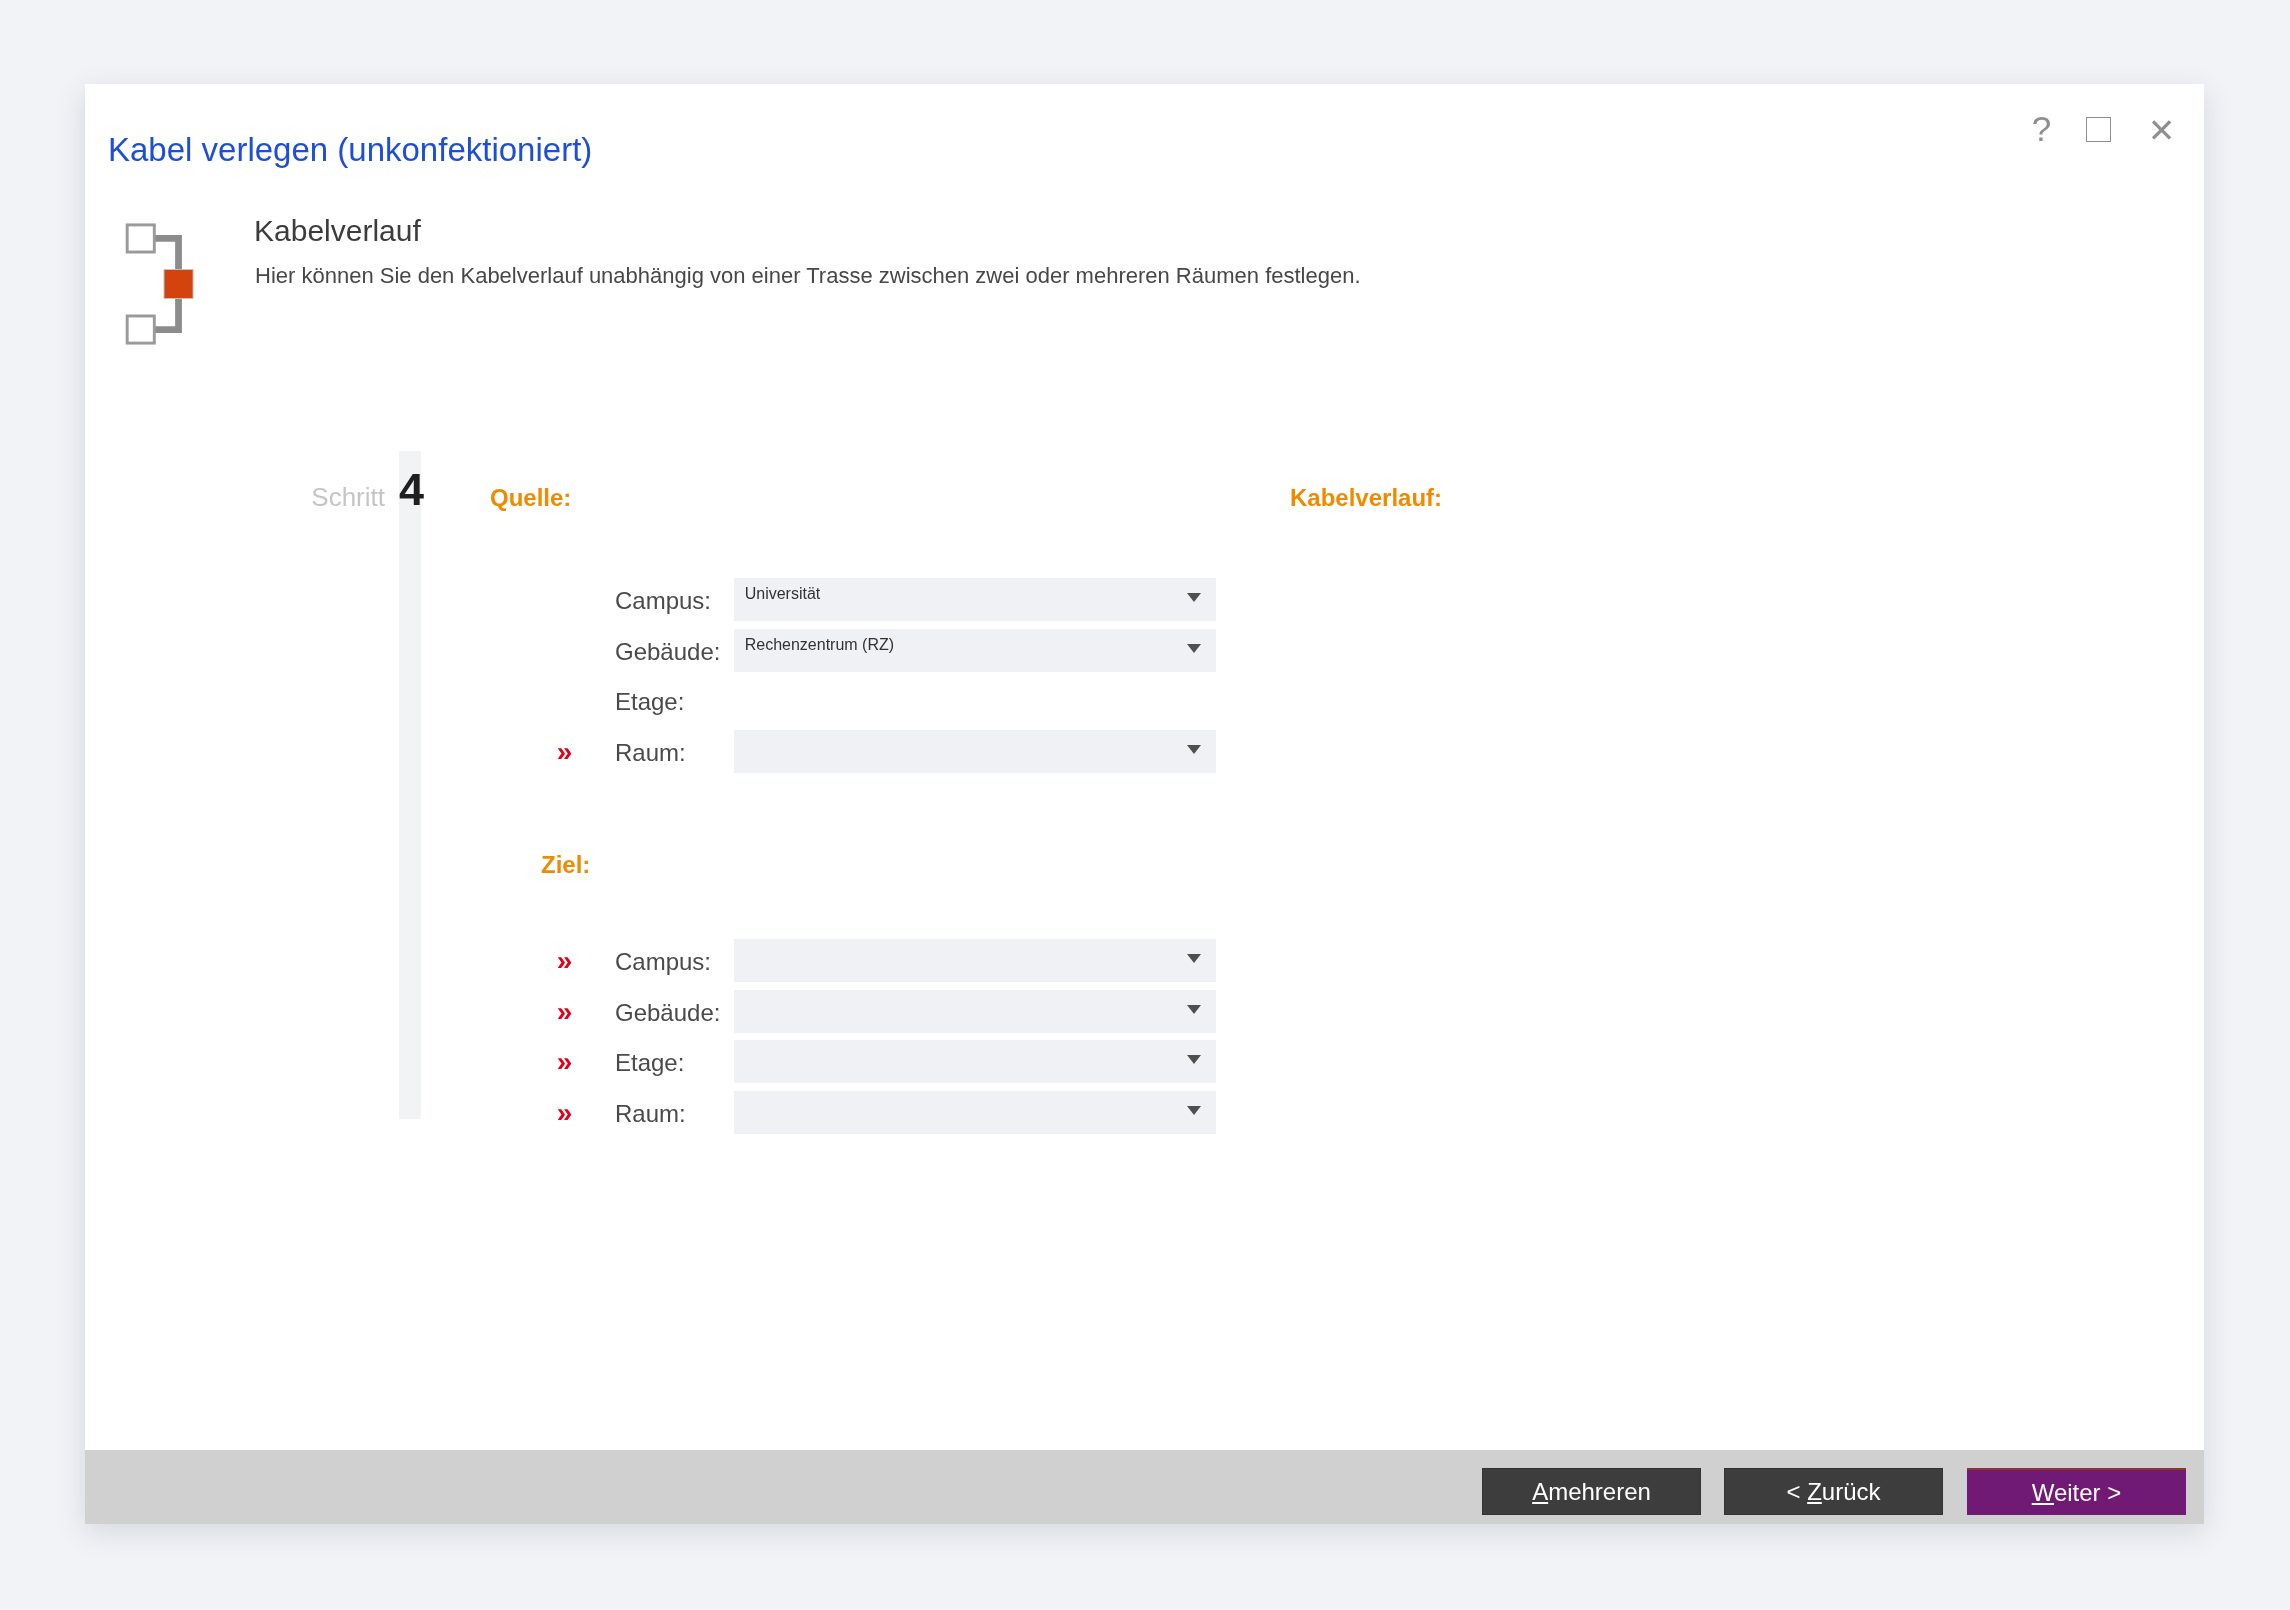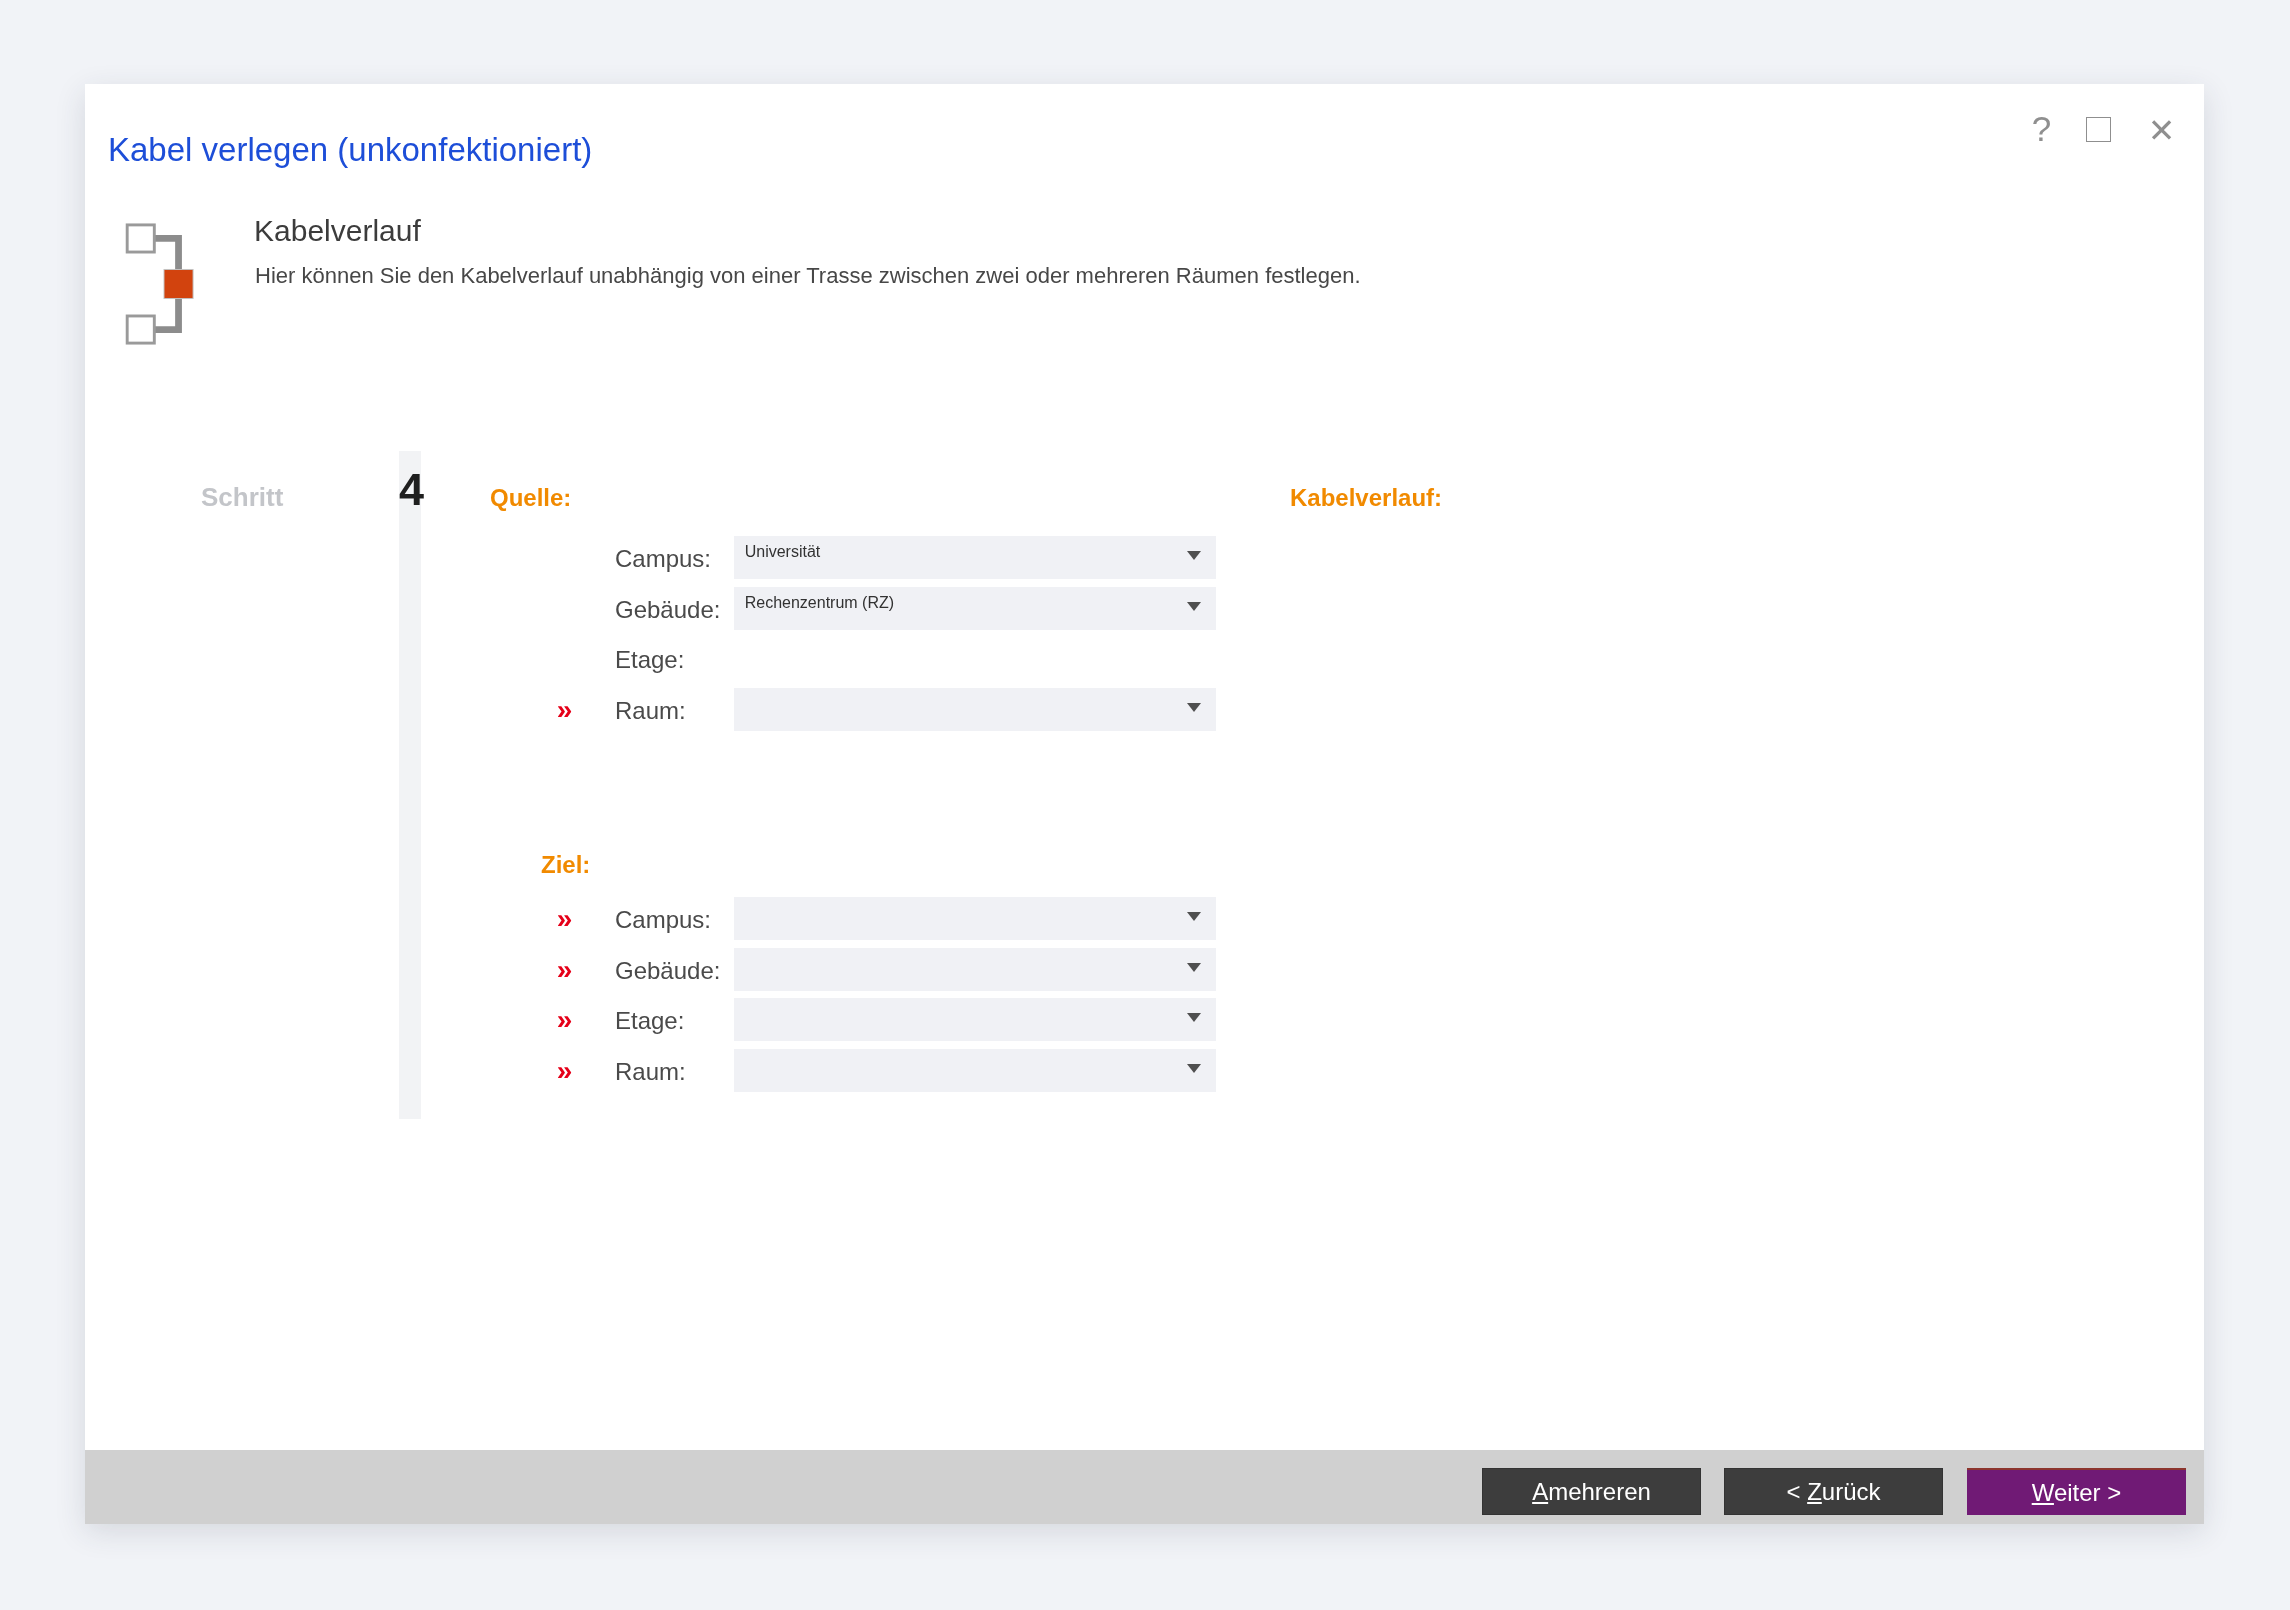--- a/index.html
+++ b/index.html
@@ -31,40 +31,40 @@
     position:absolute; left:169px; top:130px;
     font-size:30px; color:#3c3c3c;
   }
   .hdr-desc {
     position:absolute; left:170px; top:179px;
     font-size:22px; color:#474747;
   }
 
   .step-label {
     position:absolute; left:116px; top:398px; width:184px;
-    text-align:left; font-size:26px; color:#c3c5c9;font-weight:bold;
+    text-align:right; font-size:26px; color:#c3c5c9;
   }
   .step-bar {
     position:absolute; left:314px; top:367px;
     width:22px; height:668px; background:#f2f3f5;
   }
   .step-num {
     position:absolute; left:309px; top:380px; width:35px;
     text-align:center; font-size:45px; font-weight:bold; color:#1f1f1f;
   }
 
   .section-title {
     position:absolute;
     font-size:24px; font-weight:bold; color:#f18a00;
   }
   .quelle-title { left:405px; top:400px; }
   .ziel-title   { left:456px; top:767px;text-align:right; }
   .kv-title     { left:1205px; top:400px; }
 
-  .form-row { position:absolute; left:466px; width:670px; height:43px; }
+  .form-row { position:absolute; left:466px; width:670px; height:43px;margin-top:42px; }
   .req-marker {
     position:absolute; left:5.8px; top:5.8px;
     font-size:28px; font-weight:bold; color:#e50019;
   }
   .row-label {
     position:absolute; left:64px; top:8.7px;
     font-size:24px; color:#4a4a4a; white-space:nowrap;
   }
   .dd {
     position:absolute; left:183px; top:0; width:482px; height:43px;

